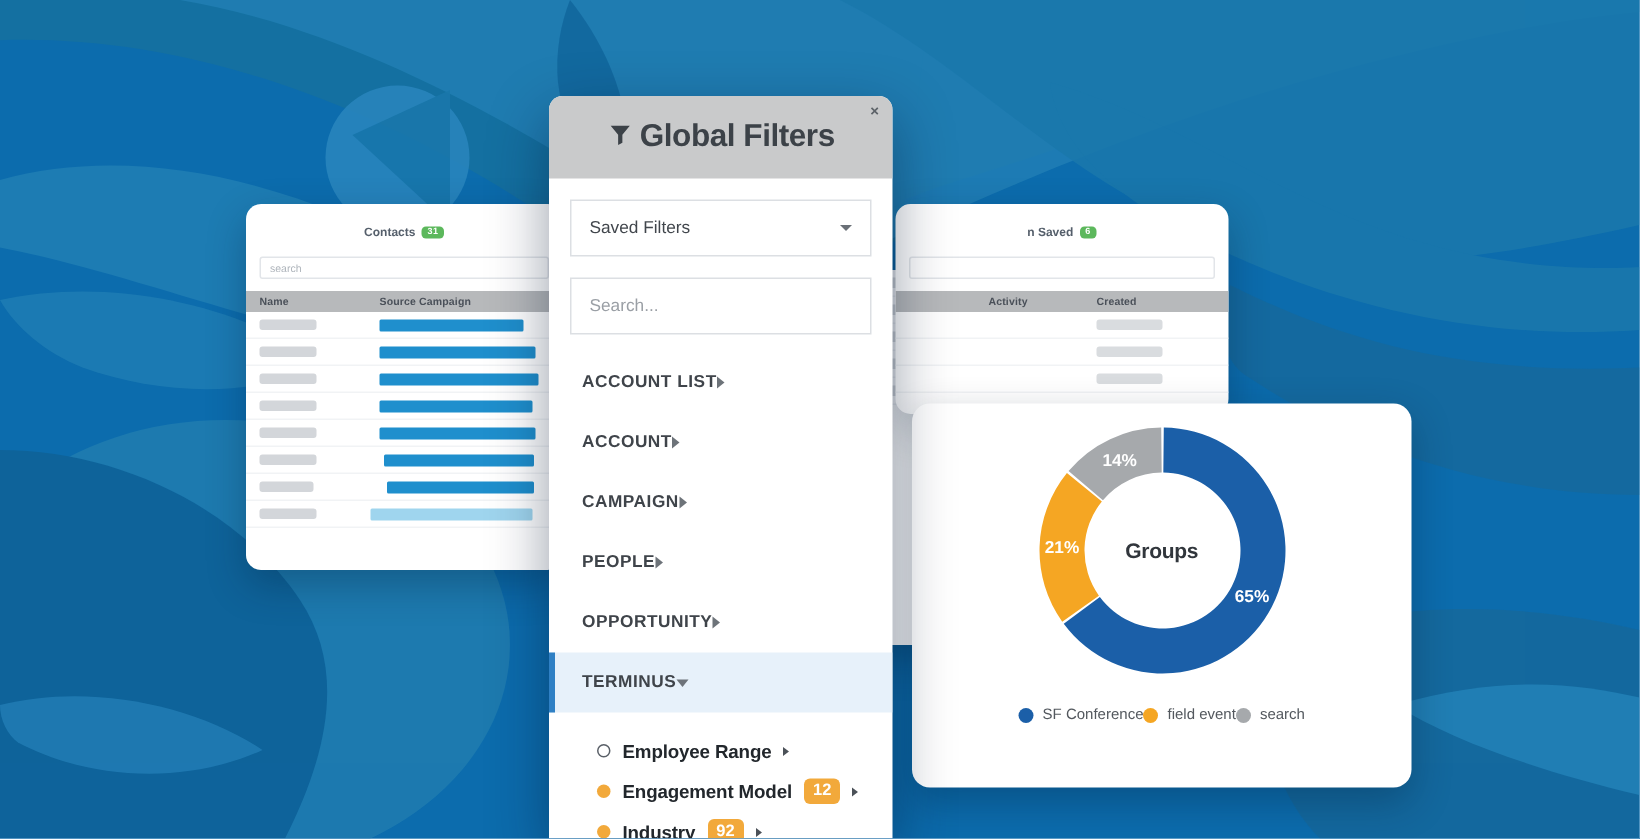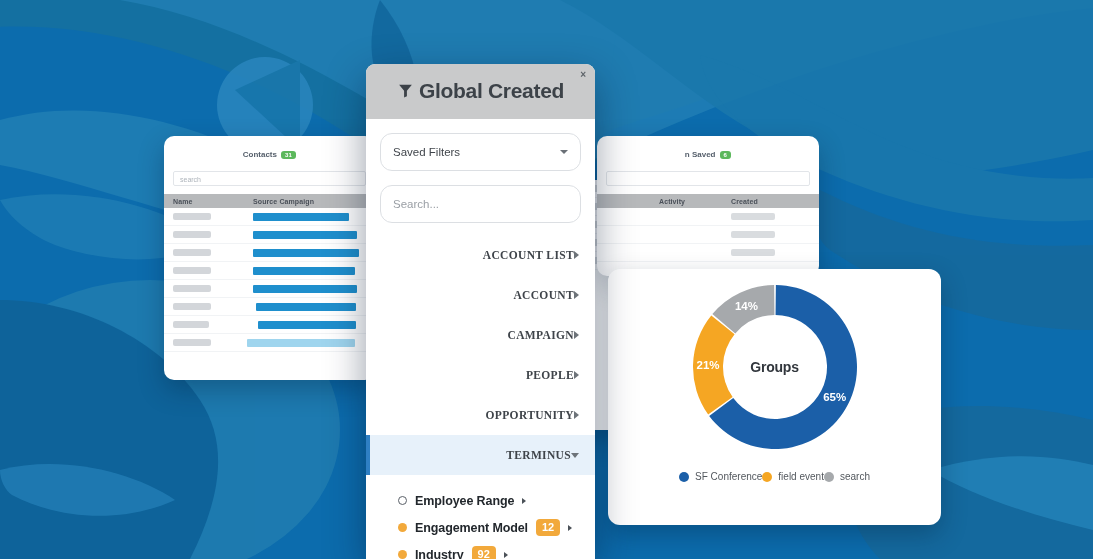--- a/index.html
+++ b/index.html
@@ -120,44 +120,43 @@
     font-size: 10px;
     color: #5d6369;
     font-weight: 700;
     cursor: pointer;
     line-height: 1;
   }
   .field {
     margin: 14px 14px 0 14px;
     height: 38px;
     border: 1px solid #dcdfe3;
-    border-radius: 12px;
+    border-radius: 0;
     display: flex;
     align-items: center;
     padding: 0 12px;
     font-size: 11.5px;
     color: #41464c;
     justify-content: space-between;
   }
   .field.search { color: #9a9fa5; }
   .chev-sm {
     width: 0; height: 0;
     border-left: 4px solid transparent;
     border-right: 4px solid transparent;
     border-top: 4.5px solid #6a7077;
   }
   #filters-list { margin-top: 12px; }
   .frow {
     height: 40px;
     display: flex;
     align-items: center;
-    justify-content: flex-end;
+    justify-content: flex-start;
     padding: 0 16px 0 22px;
     position: relative;
-    font-family: Liberation Serif, serif;
   }
   .frow .flabel {
     font-size: 11.5px;
     font-weight: 700;
     color: #3f444a;
     letter-spacing: .35px;
   }
   .arrow-r {
     width: 0; height: 0;
     border-top: 4px solid transparent;
@@ -414,21 +413,21 @@
       </div>
   </div>
 
   <div id="modal">
     <div id="modal-header">
       <div id="modal-title">
         <span id="funnel-icon">
           <svg width="17" height="17" viewBox="0 0 24 24" aria-hidden="true">
             <path d="M3 4h18l-7 8.5V20l-4 2v-9.5z" fill="#3c4248"></path>
           </svg>
-        </span><span>Global Created</span>
+        </span><span>Global Filters</span>
       </div>
       <div id="modal-close">×</div>
     </div>
 
     <div class="field">
       <span>Saved Filters</span>
       <span class="chev-sm"></span>
     </div>
 
     <div class="field search">

